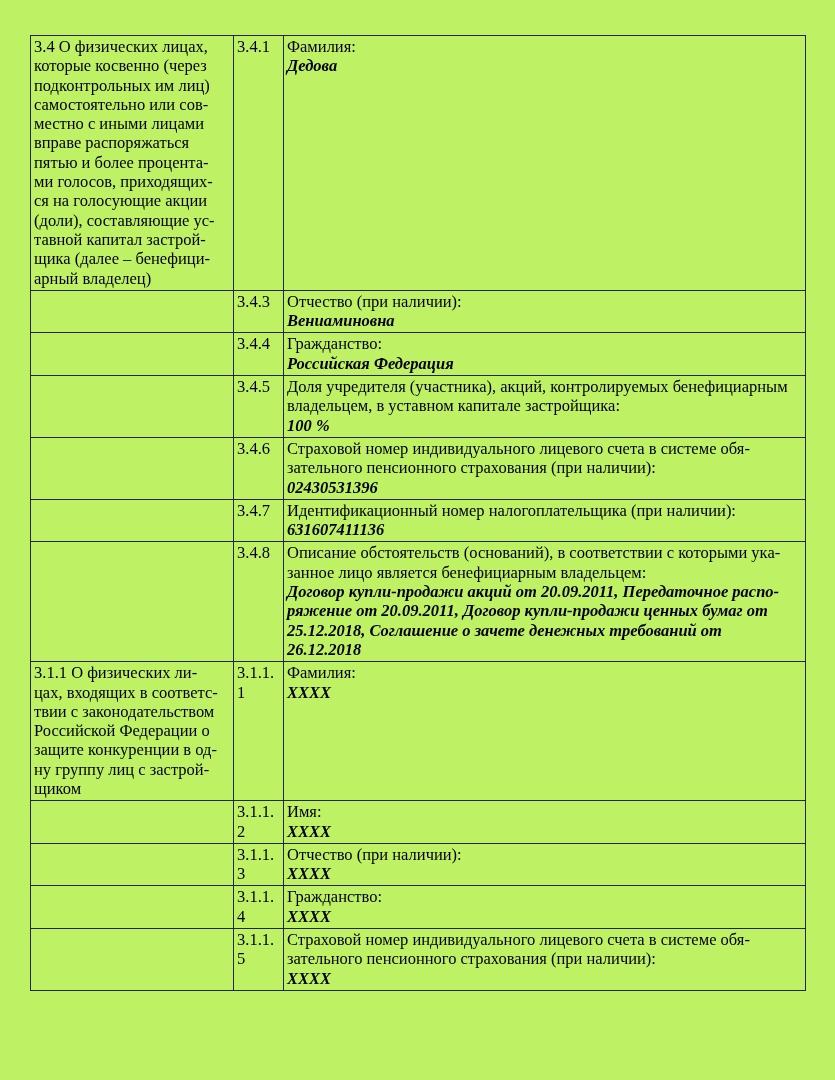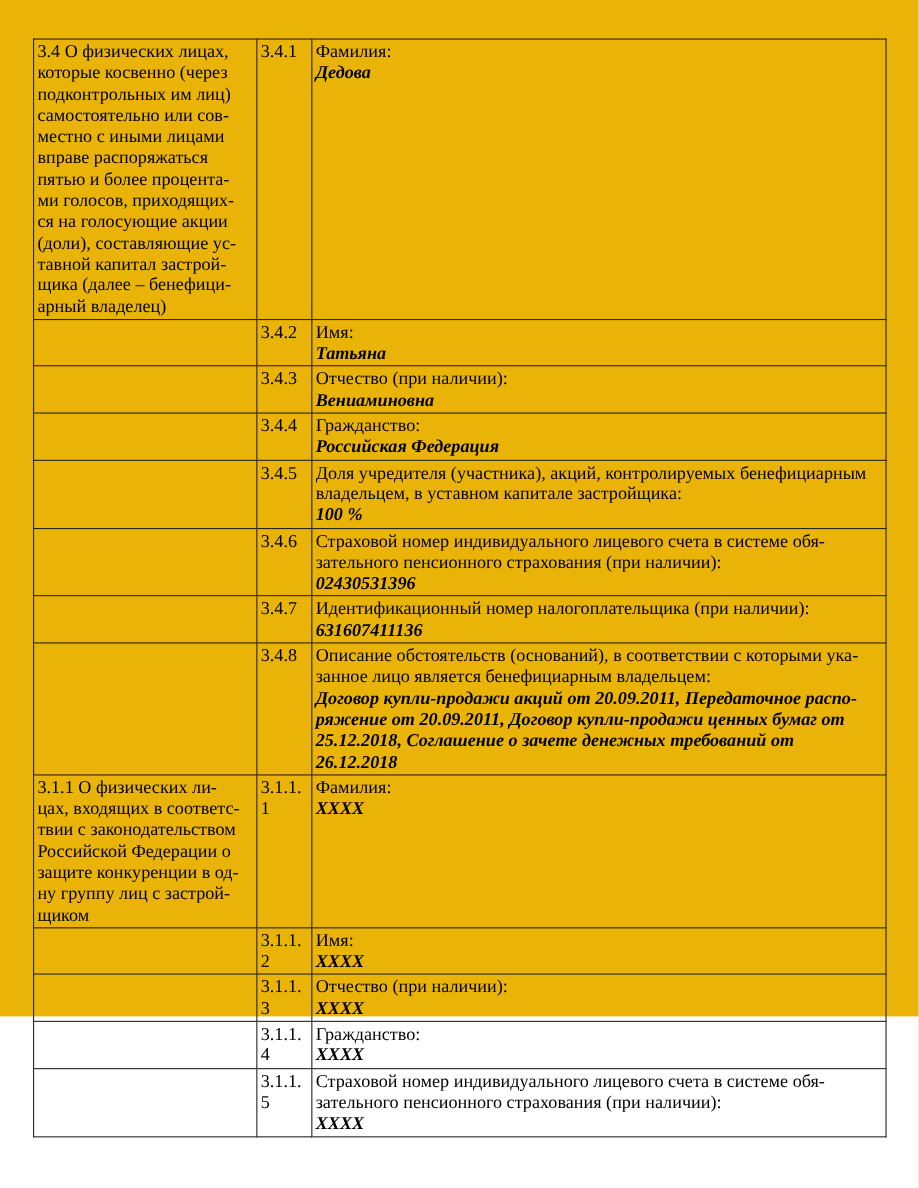--- a/index.html
+++ b/index.html
@@ -11,22 +11,22 @@
     width: 835px;
     height: 1080px;
     font-family: "Liberation Serif", "DejaVu Serif", serif;
     color: #000000;
     position: relative;
     overflow: hidden;
   }
   .sheet {
     position: absolute;
     left: 0; top: 0;
-    width: 835px; height: 924px;
-    background: #eab308;
+    width: 835px; height: 1080px;
+    background: #bef264;
   }
   table.doc {
     position: absolute;
     left: 30px;
     top: 35px;
     width: 775px;
     border-collapse: collapse;
     table-layout: fixed;
   }
   table.doc td {
@@ -89,28 +89,20 @@
 тавной капитал застрой-
 щика (далее – бенефици-
 арный владелец)</div>
           </td>
       <td class="num-cell">3.4.1</td>
       <td class="field-cell">
         <div class="lbl">Фамилия:</div>
         <div class="val">Дедова</div>
       </td>
     </tr>
-    <tr style="height:39px;">
-      <td class="topic-cell"></td>
-      <td class="num-cell">3.4.2</td>
-      <td class="field-cell">
-        <div class="lbl">Имя:</div>
-        <div class="val">Татьяна</div>
-      </td>
-    </tr>
     <tr style="height:40px;">
       <td class="topic-cell"></td>
       <td class="num-cell">3.4.3</td>
       <td class="field-cell">
         <div class="lbl">Отчество (при наличии):</div>
         <div class="val">Вениаминовна</div>
       </td>
     </tr>
     <tr style="height:37px;">
       <td class="topic-cell"></td>

